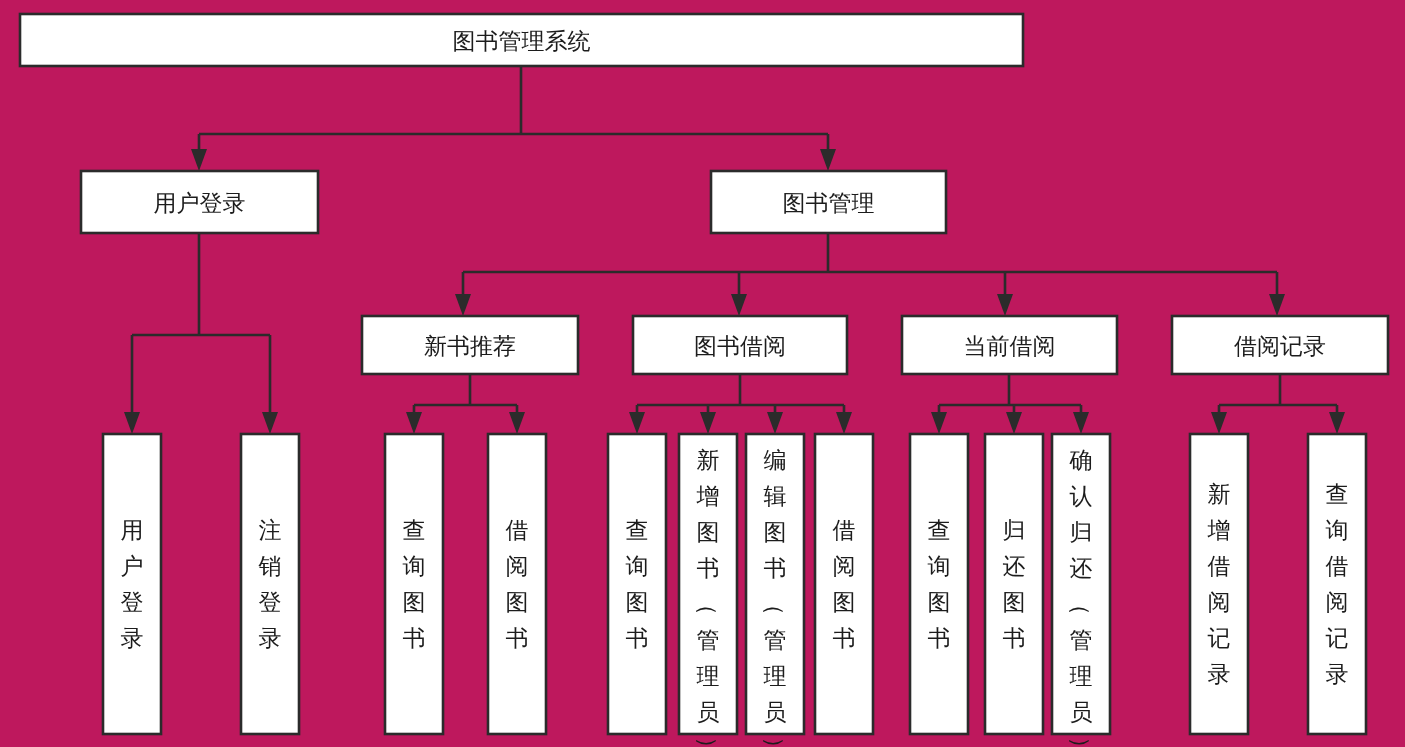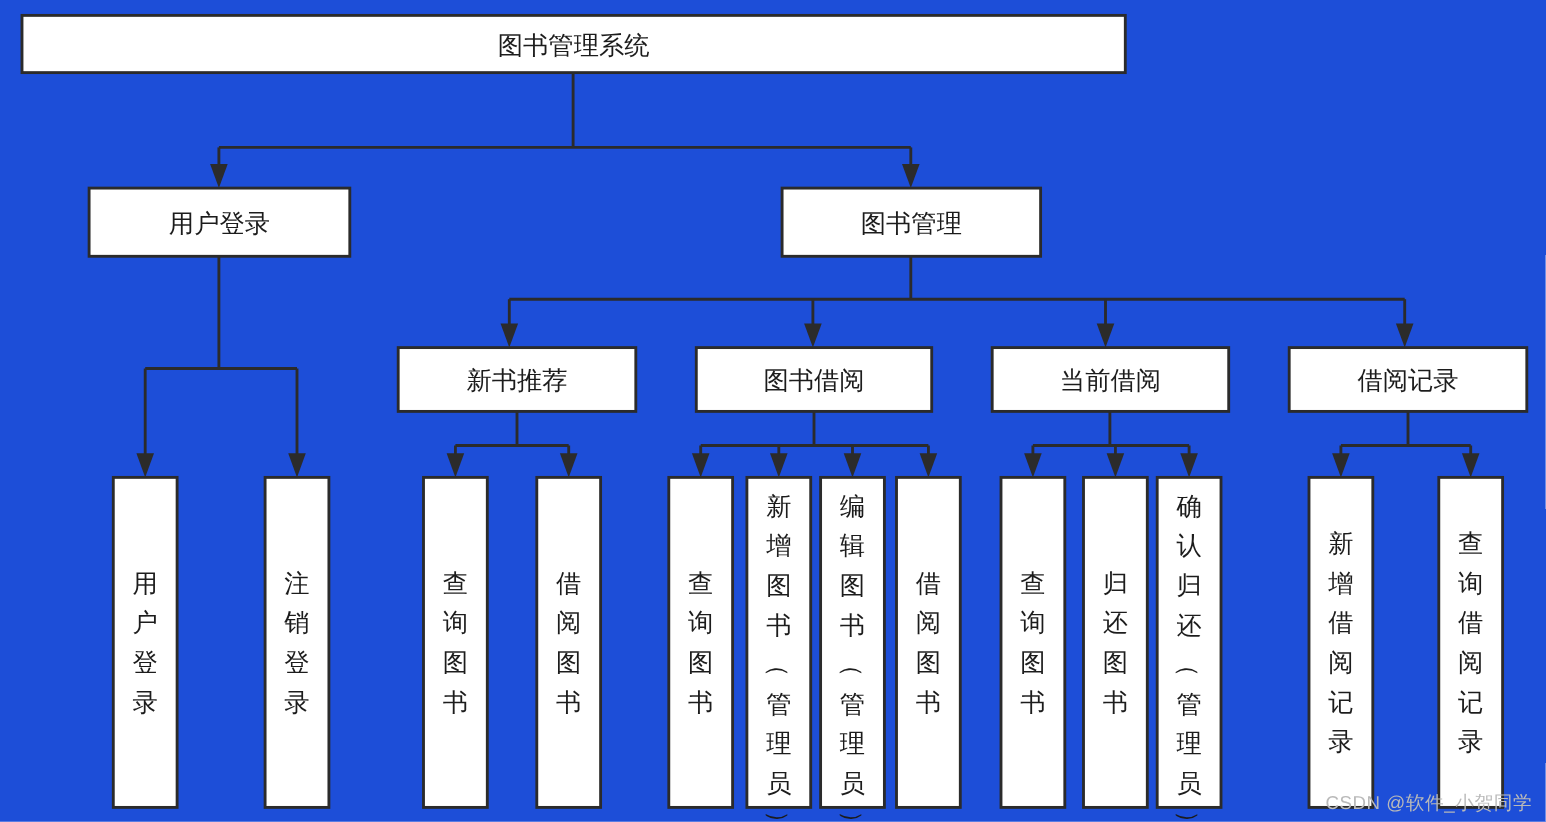--- a/index.html
+++ b/index.html
@@ -10,21 +10,21 @@
   body {
     width: 1405px;
     height: 747px;
     font-family: "Liberation Sans", sans-serif;
     overflow: hidden;
   }
   #diagram-root {
     position: relative;
     width: 1405px;
     height: 747px;
-    background: #1d4ed8;
+    background: #be185d;
   }
   svg#tree-svg {
     position: absolute;
     left: 0;
     top: 0;
     width: 1405px;
     height: 747px;
     display: block;
   }
   .node-box {
@@ -276,14 +276,13 @@
           <rect class="node-box" x="1308" y="434" width="58" height="300"></rect>
           <text class="node-label-v" x="1337" y="494" dominant-baseline="central">查</text>
           <text class="node-label-v" x="1337" y="530" dominant-baseline="central">询</text>
           <text class="node-label-v" x="1337" y="566" dominant-baseline="central">借</text>
           <text class="node-label-v" x="1337" y="602" dominant-baseline="central">阅</text>
           <text class="node-label-v" x="1337" y="638" dominant-baseline="central">记</text>
           <text class="node-label-v" x="1337" y="674" dominant-baseline="central">录</text>
         </g>
       </g>
   </svg>
-  <div class="watermark">CSDN @软件_小贺同学</div>
 </div>
 
 </body></html>

